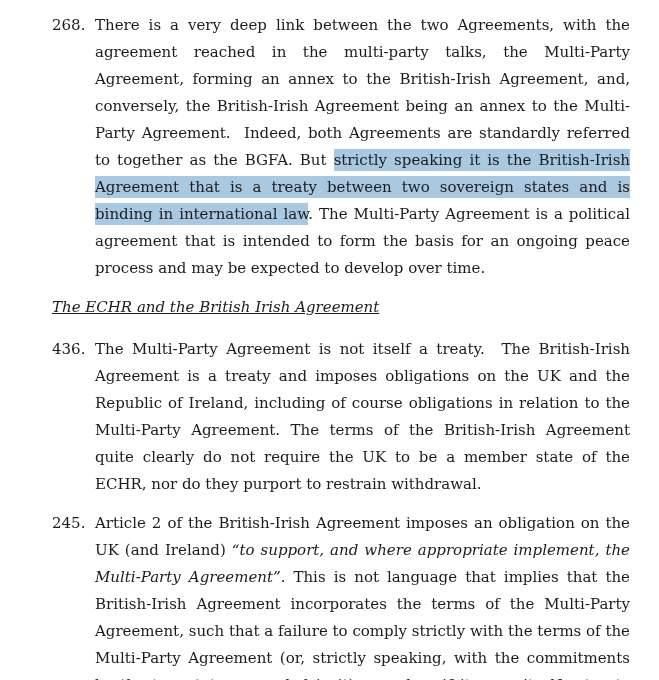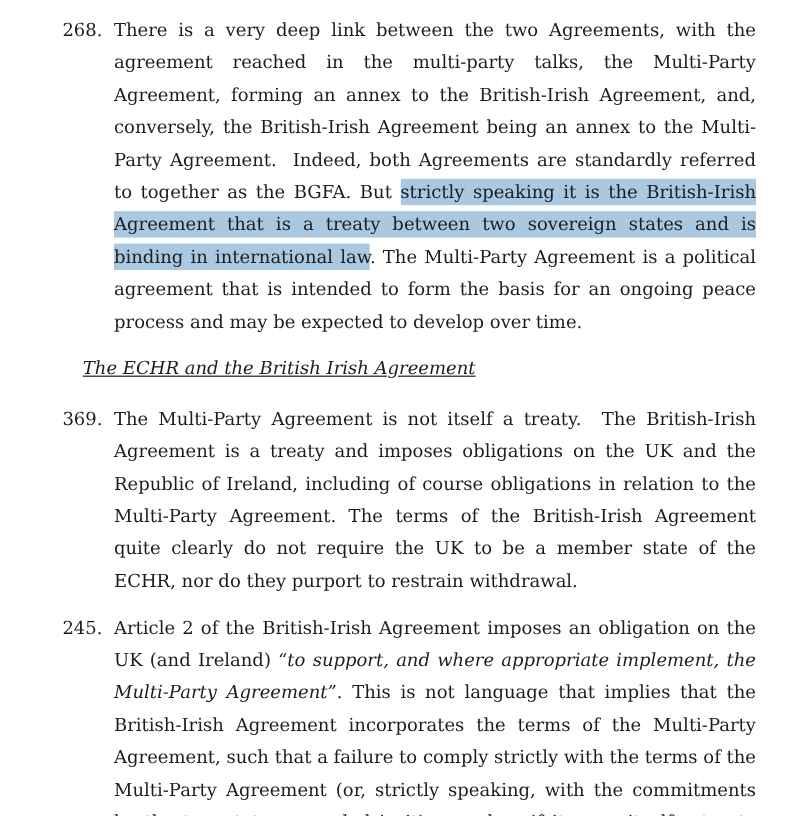--- a/index.html
+++ b/index.html
@@ -31,40 +31,40 @@
     flex: 1;
     text-align: justify;
   }
   .hl {
     background-color: #a9c8e2;
     padding: 2px 0;
   }
   .heading {
     font-style: italic;
     text-decoration: underline;
-    margin: 0 0 15px 17px;
+    margin: 0 0 15px 0;
   }
   .quote {
     font-style: italic;
   }
 </style>
 </head>
 <body style="background: rgb(255, 255, 255); color: rgb(28, 28, 28);">
 
 <div class="doc">
 
   <div class="para">
     <div class="num">268.</div>
     <div class="body-text"><span>There is a very deep link between the two Agreements, with the agreement reached in the multi-party talks, the Multi-Party Agreement, forming an annex to the British-Irish Agreement, and, conversely, the British-Irish Agreement being an annex to the Multi-Party Agreement.&nbsp; Indeed, both Agreements are standardly referred to together as the BGFA. But </span><span class="hl" style="background-color: rgb(169, 200, 226);">strictly speaking it is the British-Irish Agreement that is a treaty between two sovereign states and is binding in international law</span><span>. The Multi-Party Agreement is a political agreement that is intended to form the basis for an ongoing peace process and may be expected to develop over time.</span></div>
   </div>
 
   <div class="heading">The ECHR and the British Irish Agreement</div>
 
   <div class="para">
-    <div class="num">369.</div>
+    <div class="num">436.</div>
     <div class="body-text">The Multi-Party Agreement is not itself a treaty.&nbsp; The British-Irish Agreement is a treaty and imposes obligations on the UK and the Republic of Ireland, including of course obligations in relation to the Multi-Party Agreement. The terms of the British-Irish Agreement quite clearly do not require the UK to be a member state of the ECHR, nor do they purport to restrain withdrawal.</div>
   </div>
 
   <div class="para">
     <div class="num">245.</div>
     <div class="body-text"><span>Article 2 of the British-Irish Agreement imposes an obligation on the UK (and Ireland) </span><span class="quote">“to support, and where appropriate implement, the Multi-Party Agreement”</span><span>. This is not language that implies that the British-Irish Agreement incorporates the terms of the Multi-Party Agreement, such that a failure to comply strictly with the terms of the Multi-Party Agreement (or, strictly speaking, with the commitments by the two states recorded in it) – read as if it were itself a treaty rather than a political agreement – would constitute a breach of the British-Irish Agreement.</span></div>
   </div>
 
 </div>
 

